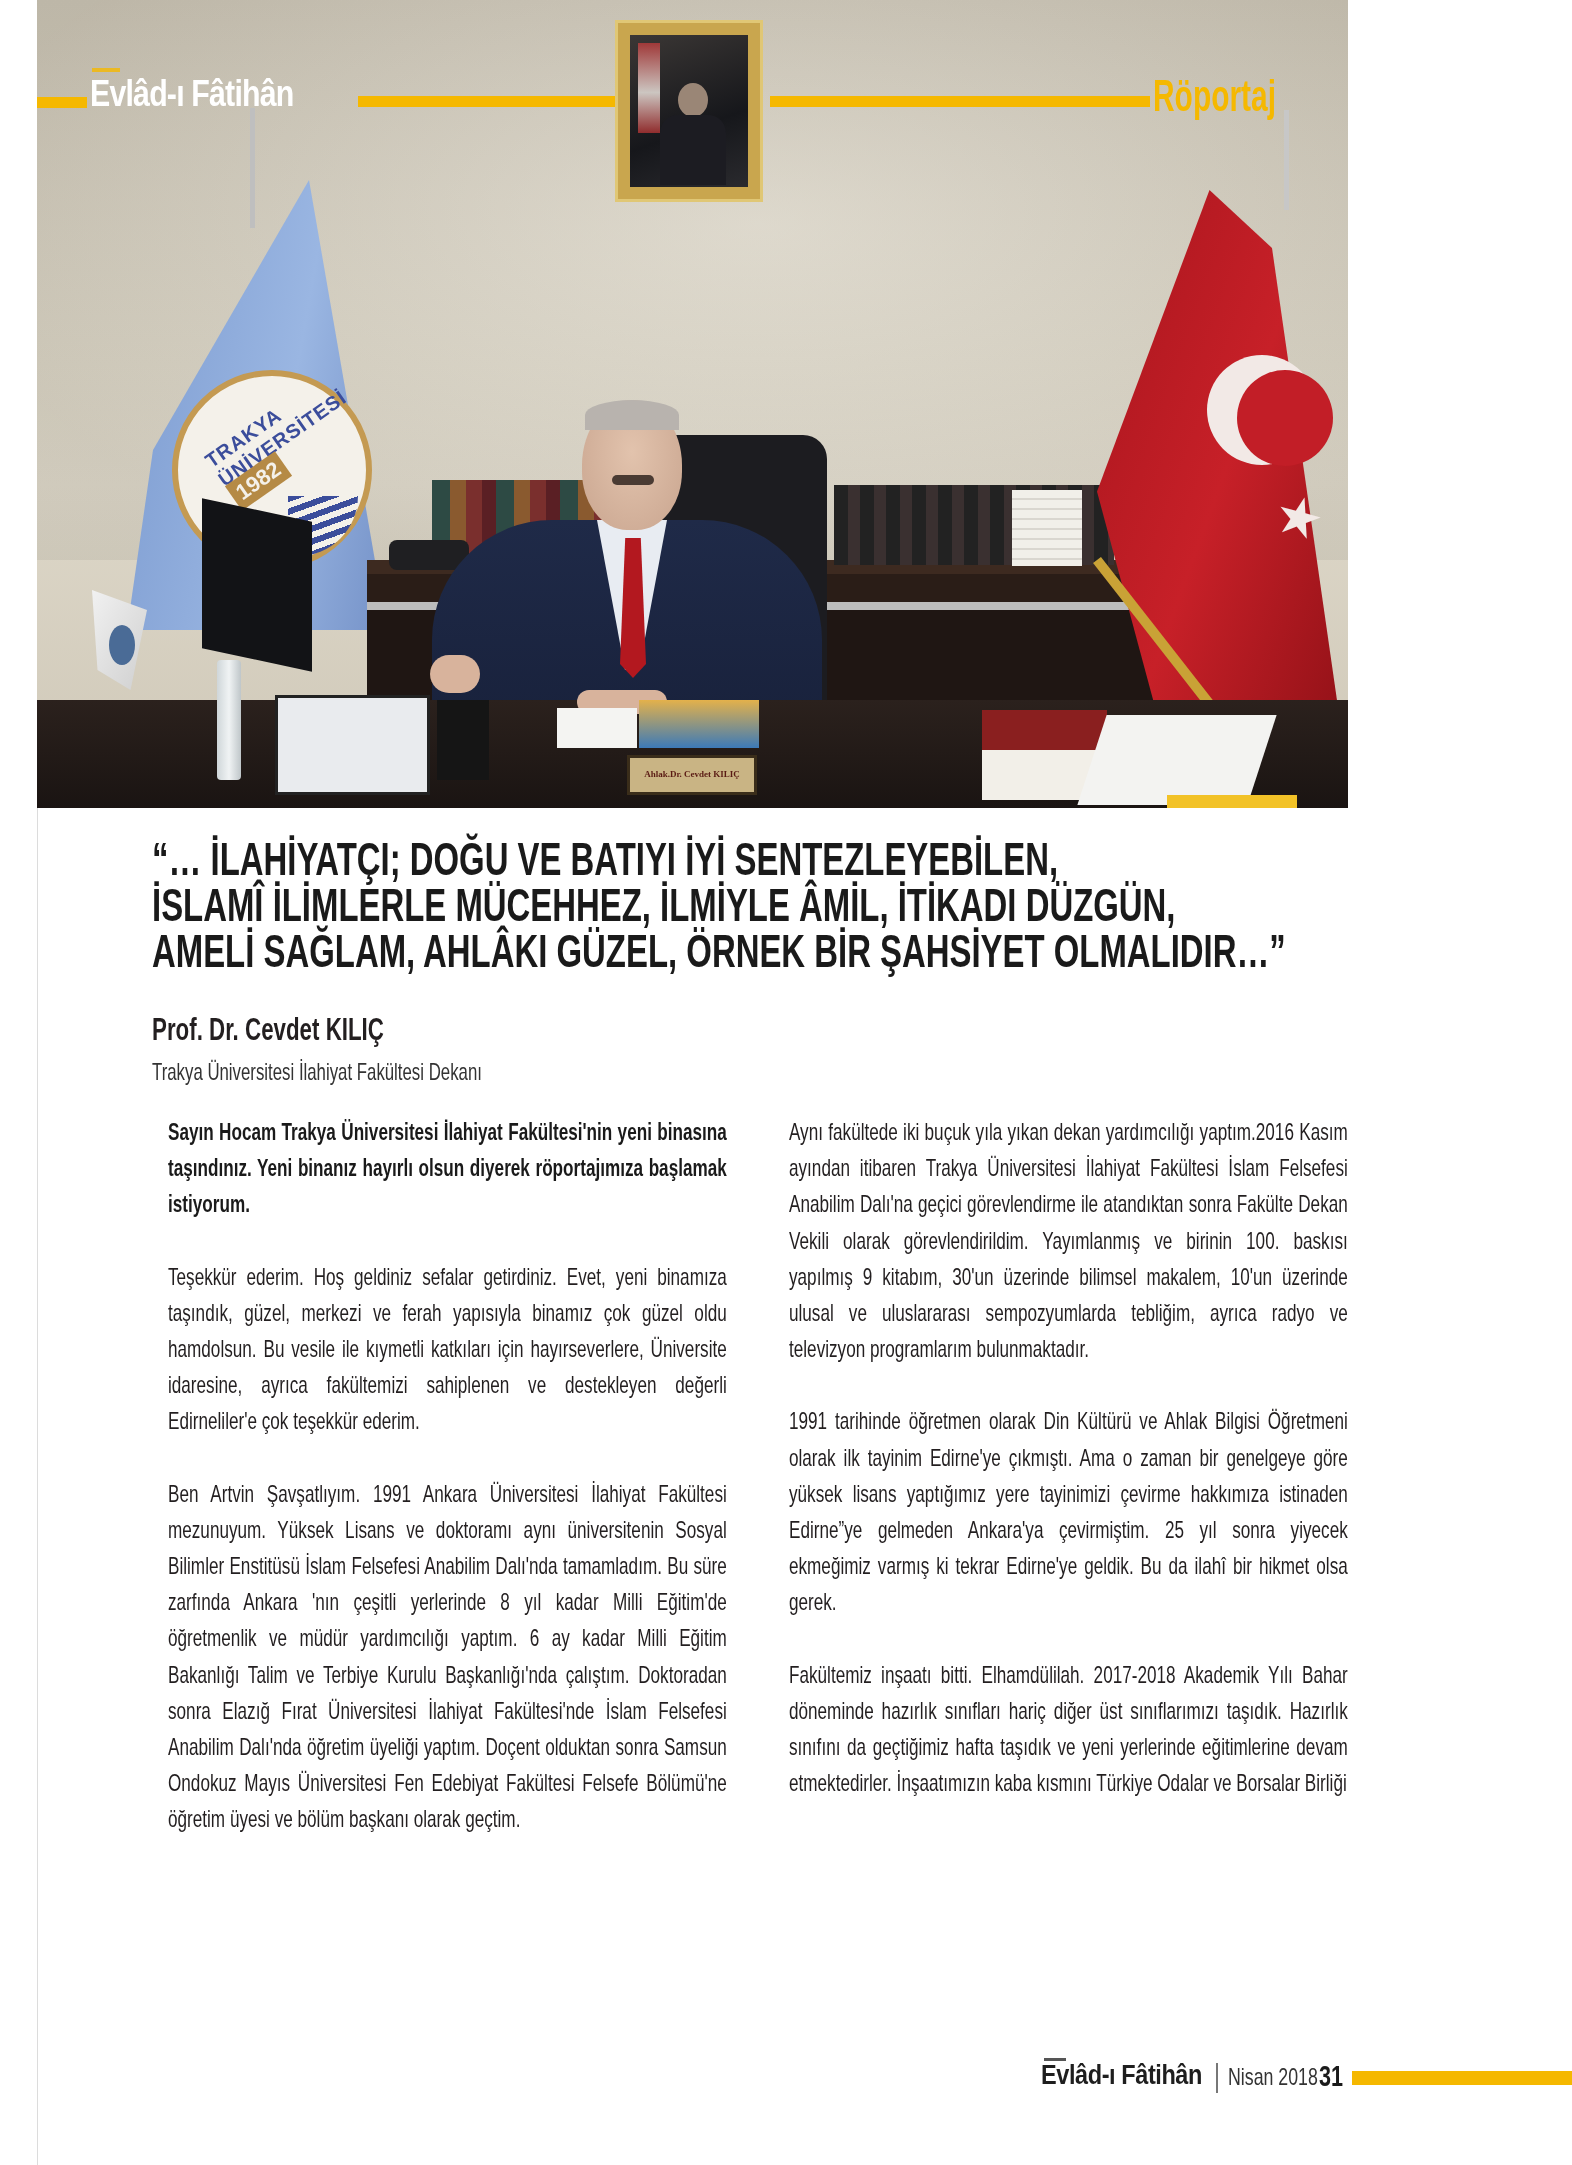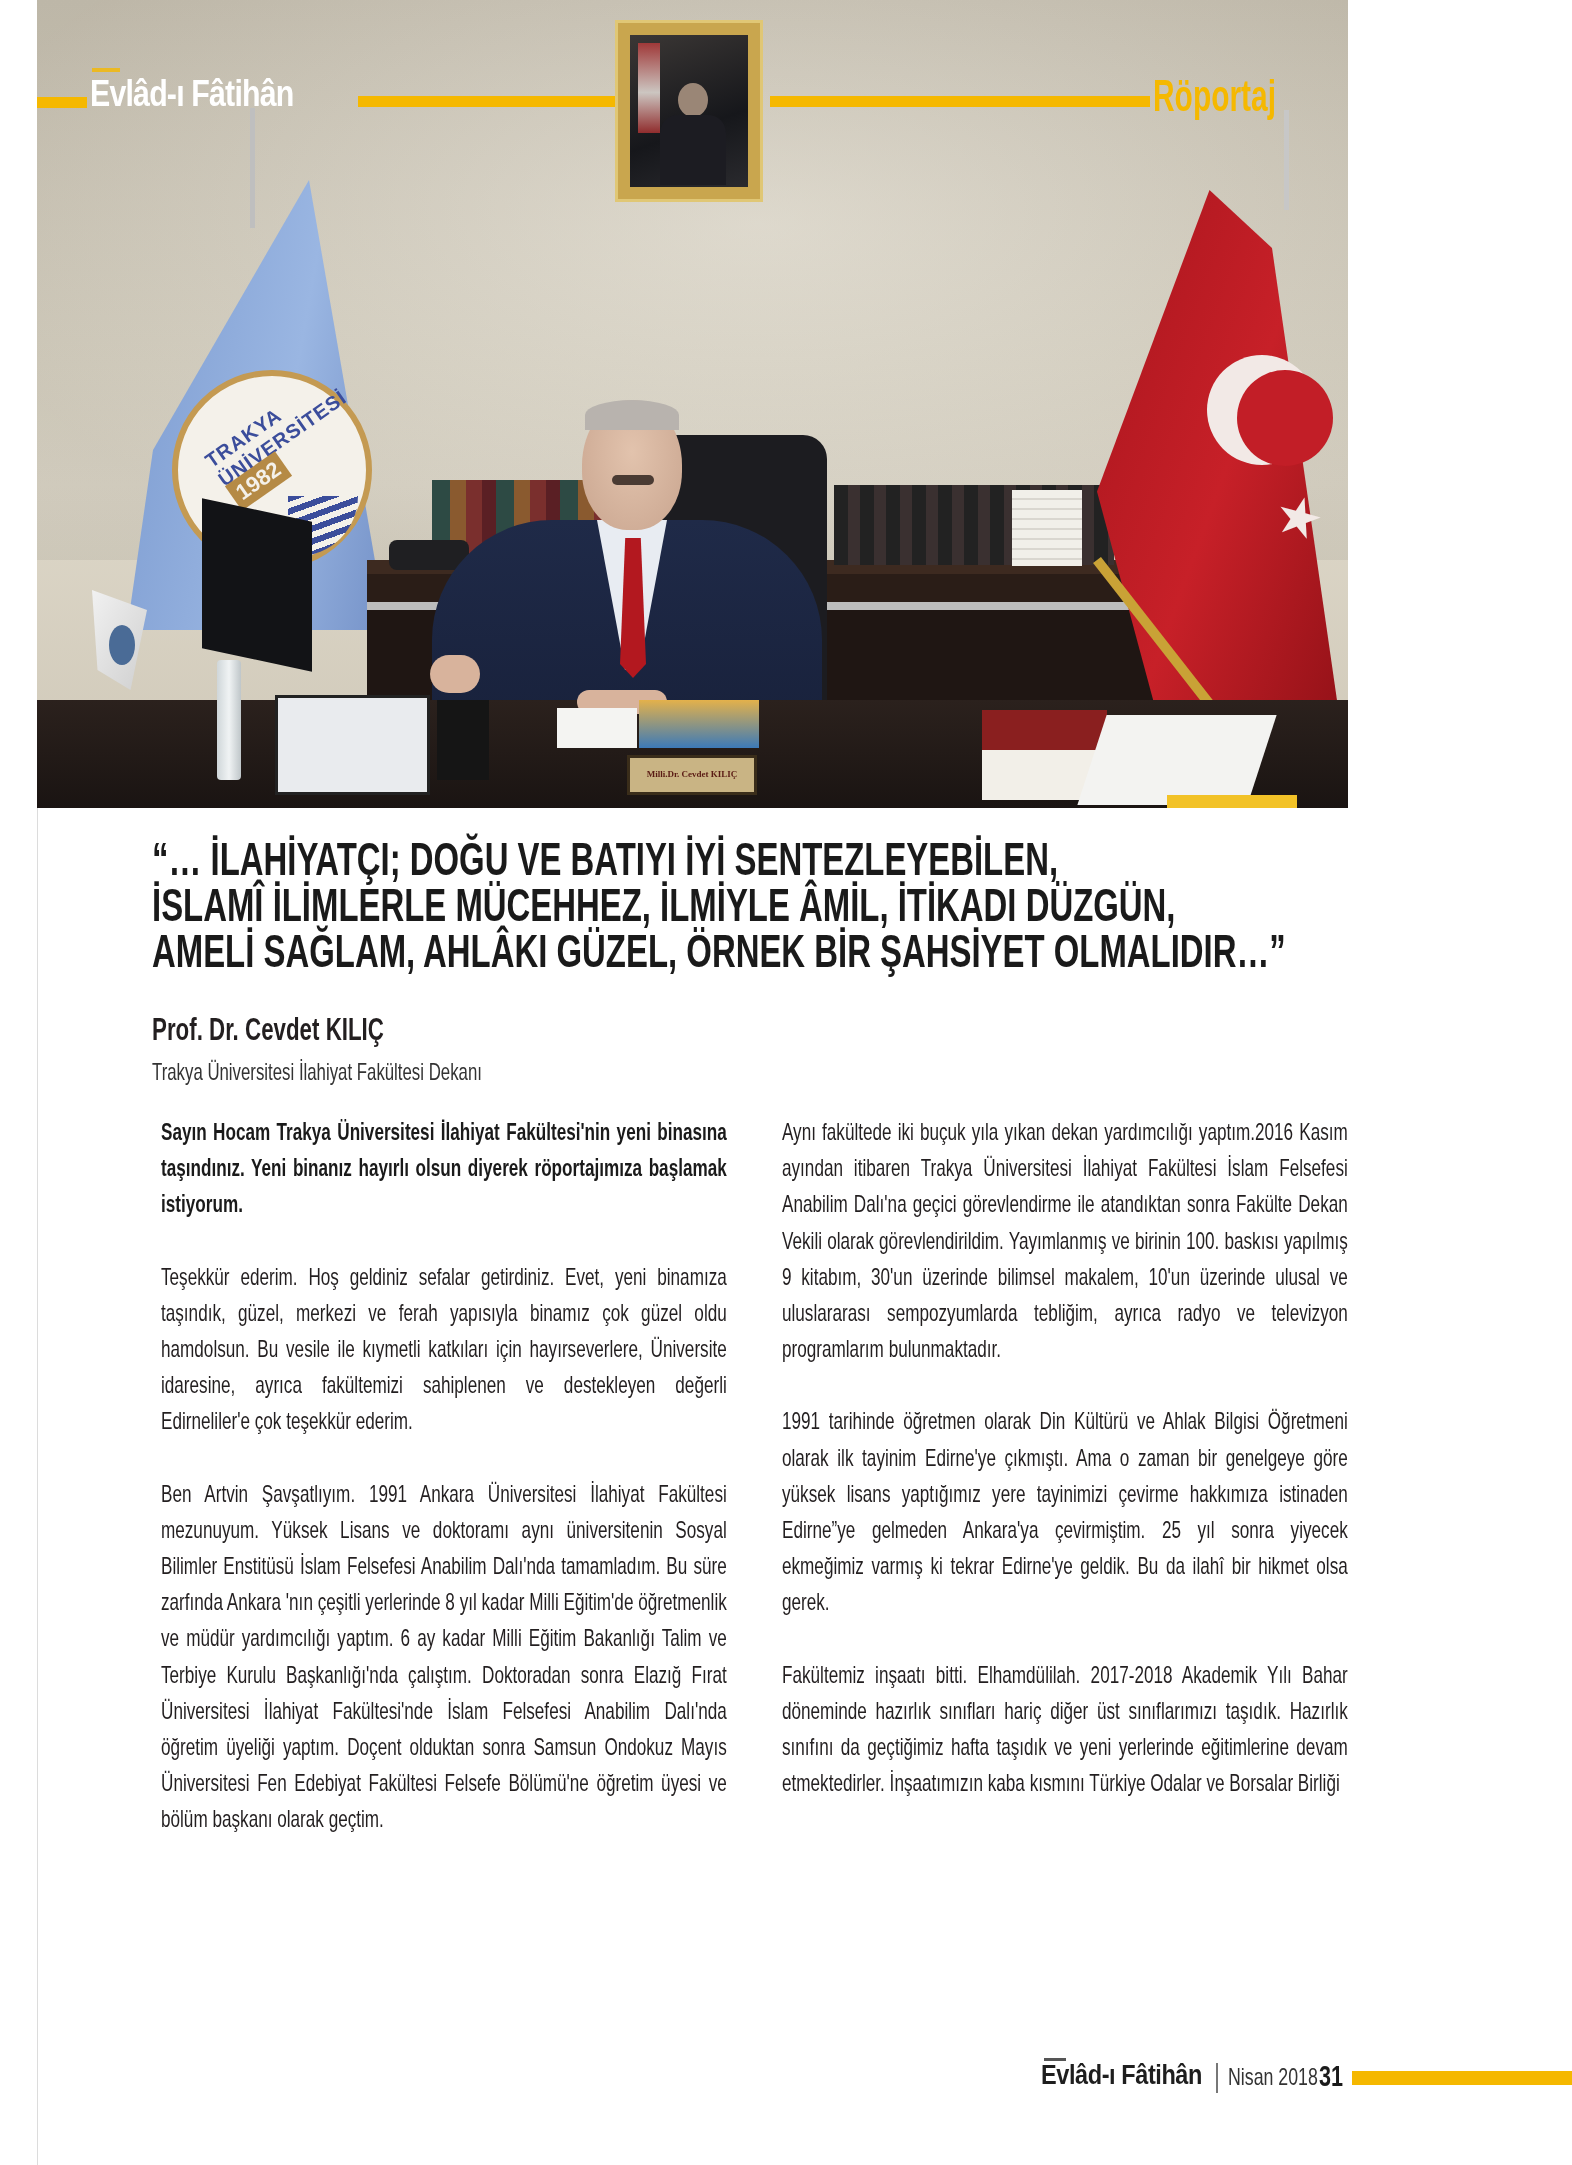--- a/index.html
+++ b/index.html
@@ -97,21 +97,21 @@
     .byline-role {
       position: absolute; left: 152px; top: 1058px; font-size: 24px; line-height: 28px; color: #333;
       transform: scaleX(0.7); transform-origin: left top; white-space: nowrap;
     }
 
     
     .col { position: absolute; top: 1114px; width: 575px; }
     .col-left { left: 152px; }
     .col-right { left: 773px; }
     .para {
-      margin: 0 0 36px 9px; font-size: 24px; line-height: 36.2px; color: #231f20; text-align: justify;
+      margin: 0 0 36px 16px; font-size: 24px; line-height: 36.2px; color: #231f20; text-align: justify;
       font-family: "Liberation Sans Narrow", "Liberation Sans", sans-serif;
     }
     .para.q { font-weight: bold; color: #1a1a1a; }
     .fit { display: block; width: 140%; transform: scaleX(0.714); transform-origin: left top; }
 
     
     .footer-brand {
       position: absolute; left: 1041px; top: 2058px; font-size: 28px; line-height: 34px; font-weight: bold; color: #1e1e1e;
       transform: scaleX(0.84); transform-origin: left top; white-space: nowrap; letter-spacing: -0.5px;
     }
@@ -175,21 +175,21 @@
   <div class="abs desk"></div>
   <div class="abs hand-l"></div>
   <div class="abs hand-r"></div>
   <div class="abs small-flag"></div>
   <div class="abs small-flag-seal"></div>
   <div class="abs bottle"></div>
   <div class="abs calendar"></div>
   <div class="abs pen-cup"></div>
   <div class="abs notebook"></div>
   <div class="abs brochure"></div>
-  <div class="abs nameplate">Milli.Dr. Cevdet KILIÇ</div>
+  <div class="abs nameplate">Ahlak.Dr. Cevdet KILIÇ</div>
   <div class="abs books-desk"></div>
   <div class="abs papers"></div>
   <div class="abs papers-y"></div>
 </div>
 
 <div class="band band-1"></div>
 <div class="band band-2"></div>
 <div class="band band-3"></div>
 <div class="mag-title-sup"></div>
 <div class="mag-title">Evlâd-ı Fâtihân</div>

